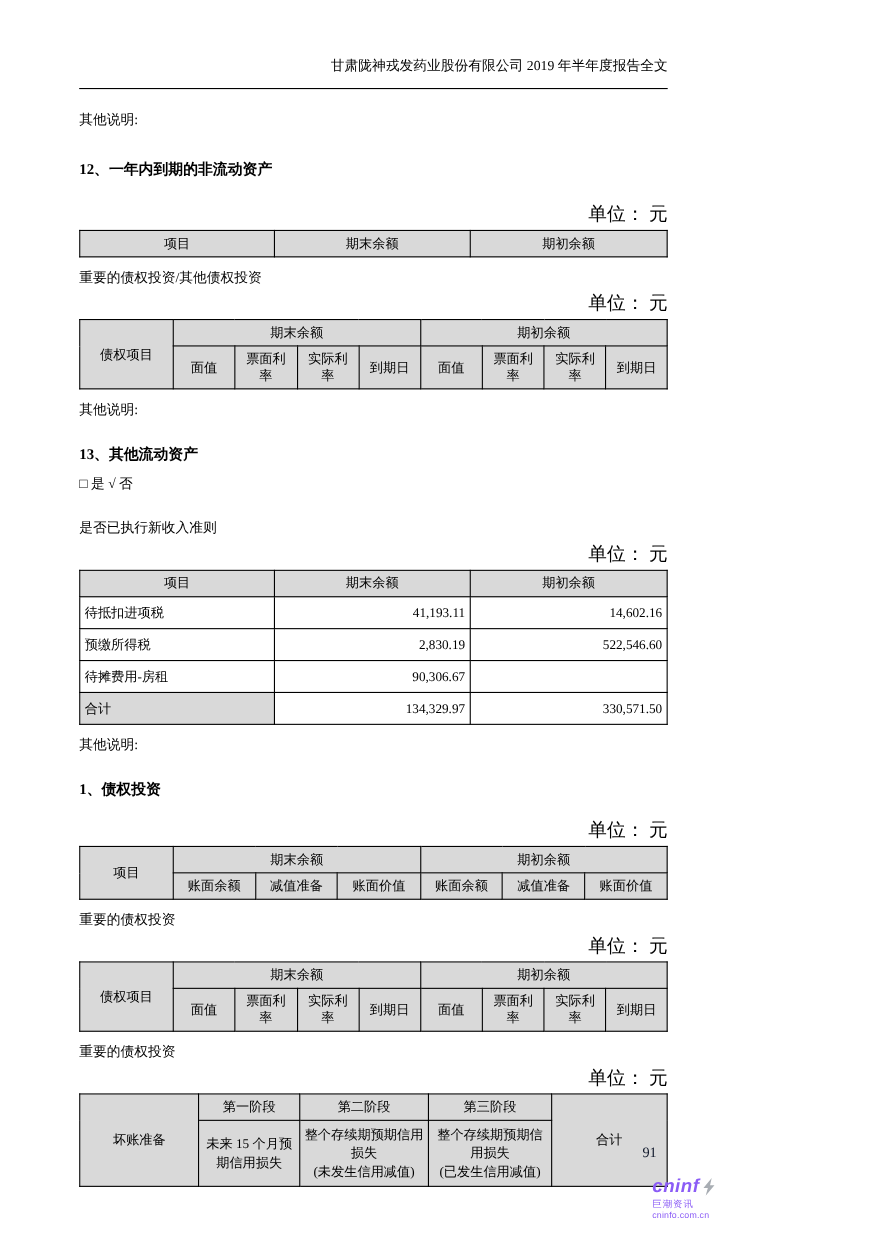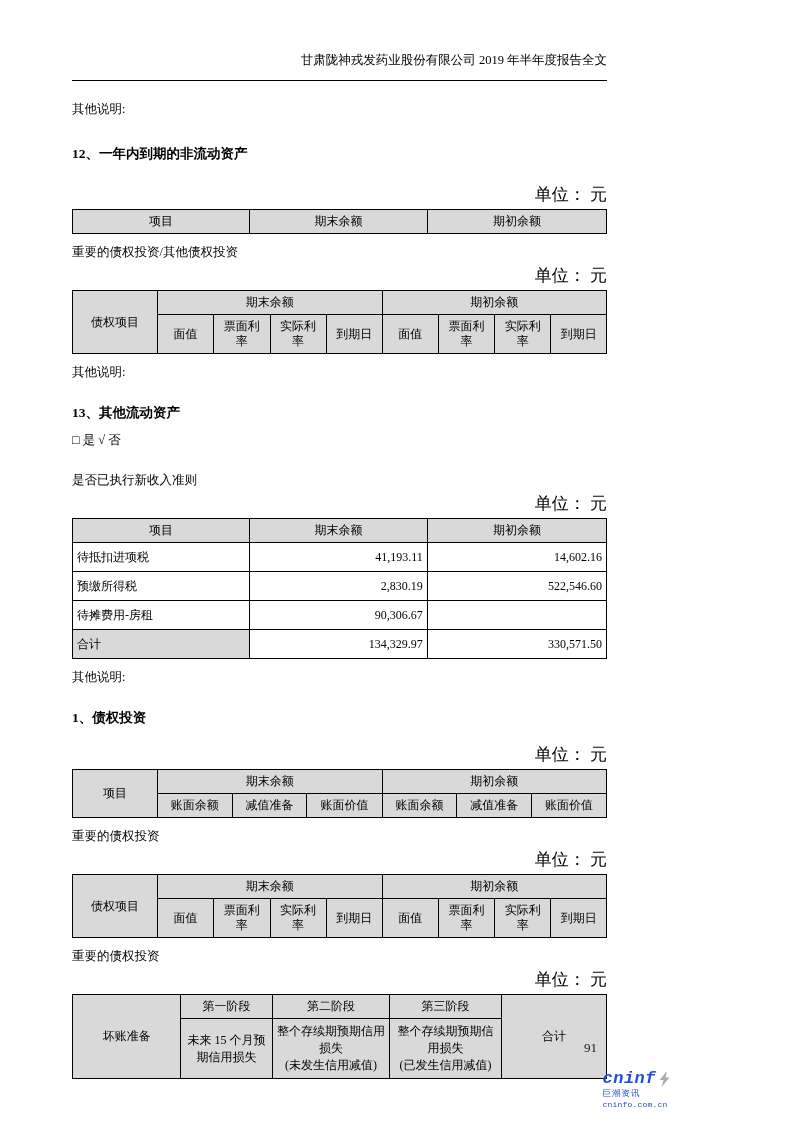--- a/index.html
+++ b/index.html
@@ -34,22 +34,22 @@
   td.item { text-align:left; padding-left:8px; height:20px; }
   td.num  { text-align:right; padding-right:20px; height:20px;margin-left:10px; }
   td.total { background:#d9d9d9; }
   tr.desc-row td { height:48px; }
   td.desc div { line-height:17px; }
 
   .page-number {
     position:absolute; top:1040px; right:82px; font-size:13px; color:#0f172a;
   }
   .logo {
-    position:absolute; top:1070px; right:8px; color:#1d4ed8; line-height:1;
-    font-family:Liberation Mono, monospace;
+    position:absolute; top:1070px; right:28px; color:#8b5cf6; line-height:1;
+    font-family:Liberation Sans, sans-serif;
   }
   .logo-top { display:flex; align-items:center; gap:2px; }
   .logo-text { font-size:17px; font-weight:bold; font-style:italic; letter-spacing:0.5px; }
   .logo-sub  { font-size:8.5px; margin-top:3px; letter-spacing:1px; }
   .logo-url  { font-size:8px; margin-top:2px; letter-spacing:0.2px; }
 </style>
 </head>
 <body>
 
 <div class="page">

